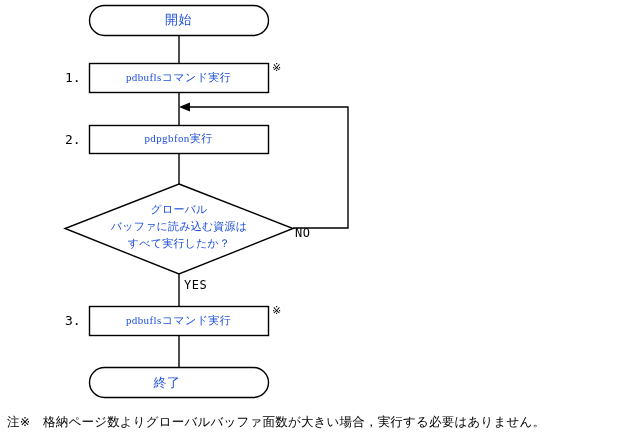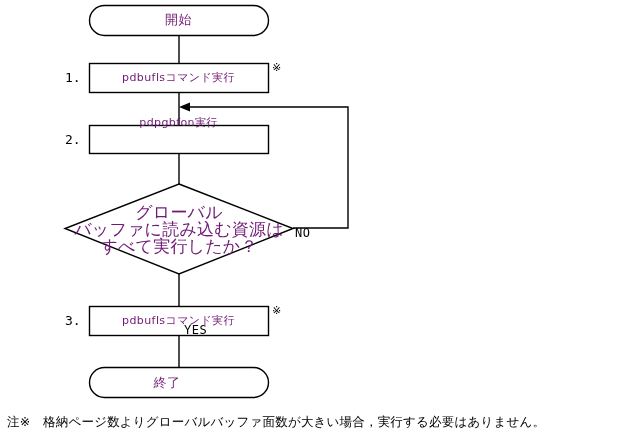--- a/index.html
+++ b/index.html
@@ -42,33 +42,34 @@
   .lbl {
     position: absolute;
     white-space: nowrap;
     color: #000000;
     line-height: 1;
   }
   .shape-text {
     position: absolute;
     text-align: center;
     white-space: nowrap;
-    color: #701a75;
+    color: #1d4ed8;
     line-height: 1;
+    font-family: Liberation Serif, serif;
   }
   .node-text {
     font-size: 11px;
     letter-spacing: 0.4px;
   }
   .term-text {
     font-size: 13px;
     letter-spacing: 0.6px;
   }
   .diamond-line {
-    font-size: 17px;
+    font-size: 11px;
     letter-spacing: 0.2px;
   }
   .step-num {
     font-size: 13px;
     font-family: "DejaVu Sans Mono", "Liberation Mono", monospace;
     letter-spacing: 0px;
   }
   .branch-lbl {
     font-size: 12px;
     font-family: "DejaVu Sans Mono", "Liberation Mono", monospace;
@@ -121,29 +122,29 @@
   <div class="shape-text term-text" style="left:89px; top:13px; width:179px;">開始</div>
 
   <div class="lbl step-num" style="left:65px; top:71px;">1.</div>
 
   <div class="shape-text node-text" style="left:89px; top:71.5px; width:179px;">pdbuflsコマンド実行</div>
 
   <div class="lbl note-mark" style="left:272px; top:62px;">※</div>
 
   <div class="lbl step-num" style="left:65px; top:132.5px;">2.</div>
 
-  <div class="shape-text node-text" style="left:89px; top:117px; width:179px;">pdpgbfon実行</div>
+  <div class="shape-text node-text" style="left:89px; top:133px; width:179px;">pdpgbfon実行</div>
 
   <div class="shape-text diamond-line" style="left:65px; top:204px; width:228px;">グローバル</div>
   <div class="shape-text diamond-line" style="left:65px; top:238px; width:228px;">すべて実行したか？</div>
   <div class="shape-text diamond-line" style="left:65px; top:221px; width:228px;">バッファに読み込む資源は</div>
 
   <div class="lbl branch-lbl" style="left:295px; top:203px;margin-top:24px;">NO</div>
 
-  <div class="lbl branch-lbl" style="left:184px; top:279px;margin-top:45px;">YES</div>
+  <div class="lbl branch-lbl" style="left:184px; top:279px;">YES</div>
 
   <div class="lbl step-num" style="left:65px; top:314px;">3.</div>
 
   <div class="shape-text node-text" style="left:89px; top:314.5px; width:179px;">pdbuflsコマンド実行</div>
 
   <div class="lbl note-mark" style="left:272px; top:305px;">※</div>
 
   <div class="shape-text term-text" style="left:89px; top:375.5px; width:156px;">終了</div>
 
   <div class="footnote" style="left:7px; top:414px;">注※　格納ページ数よりグローバルバッファ面数が大きい場合，実行する必要はありません。</div>

